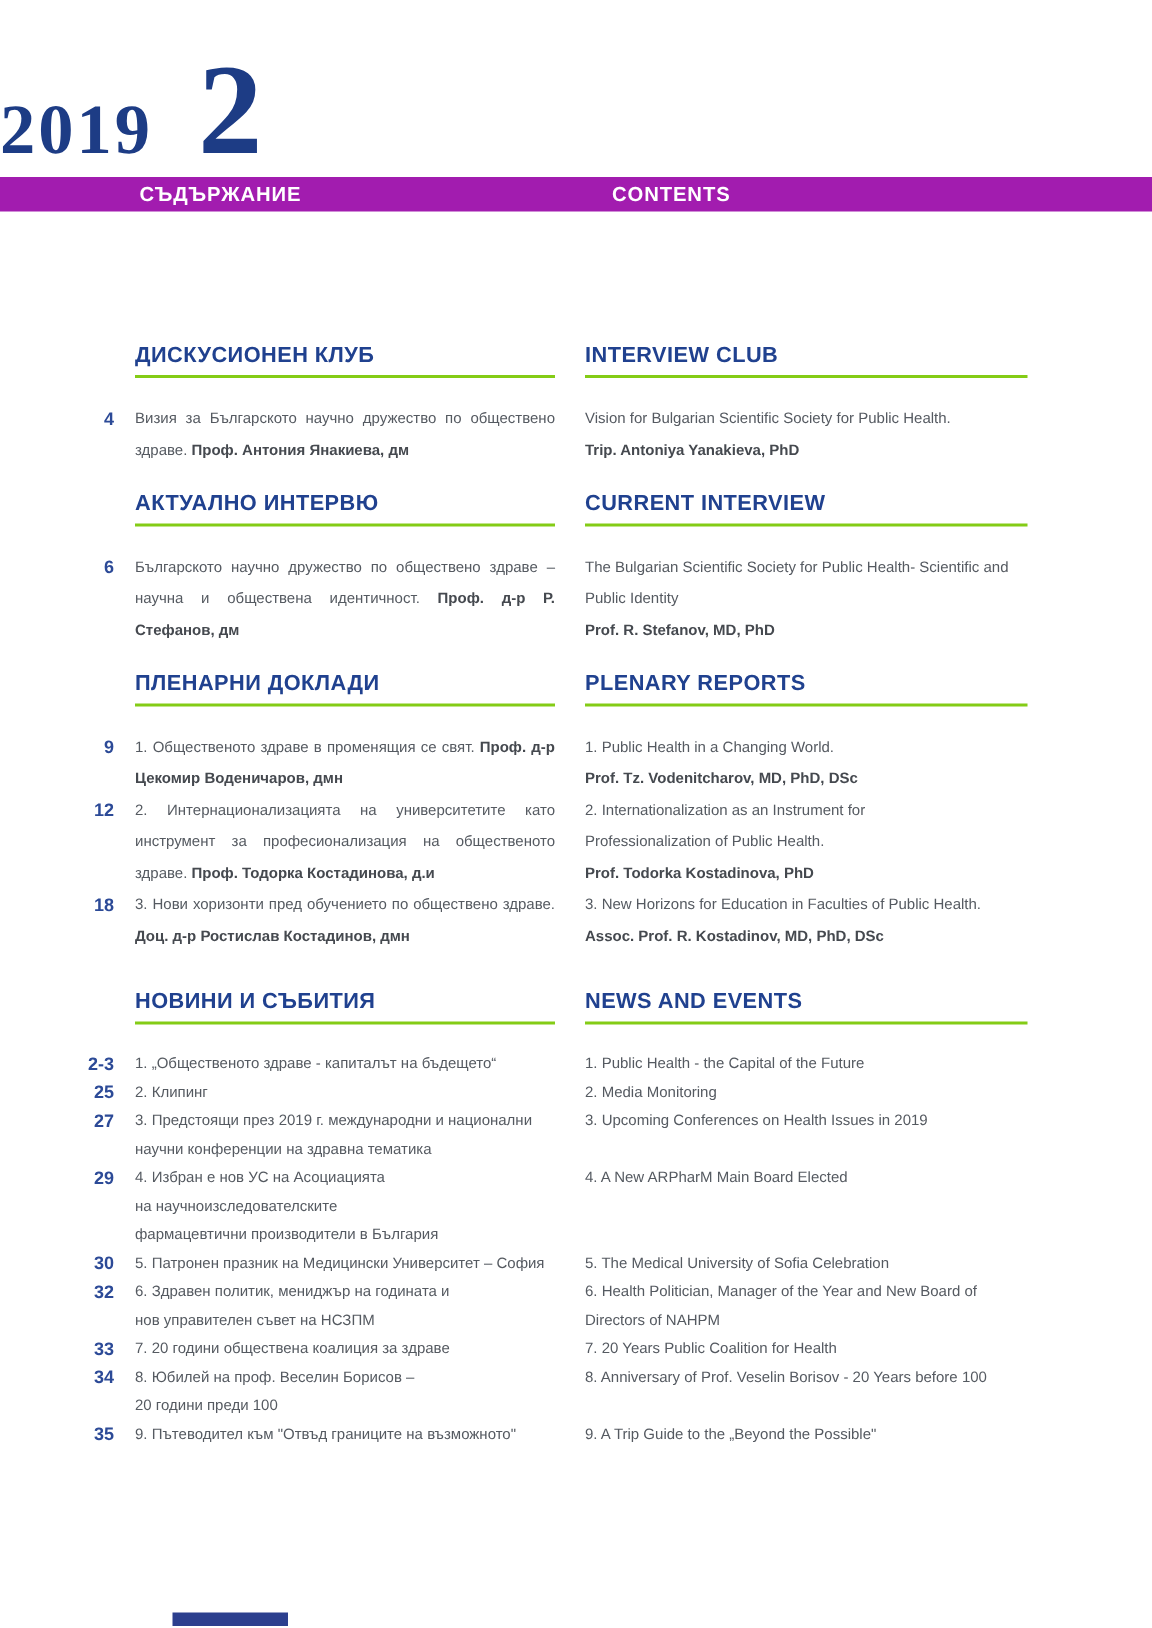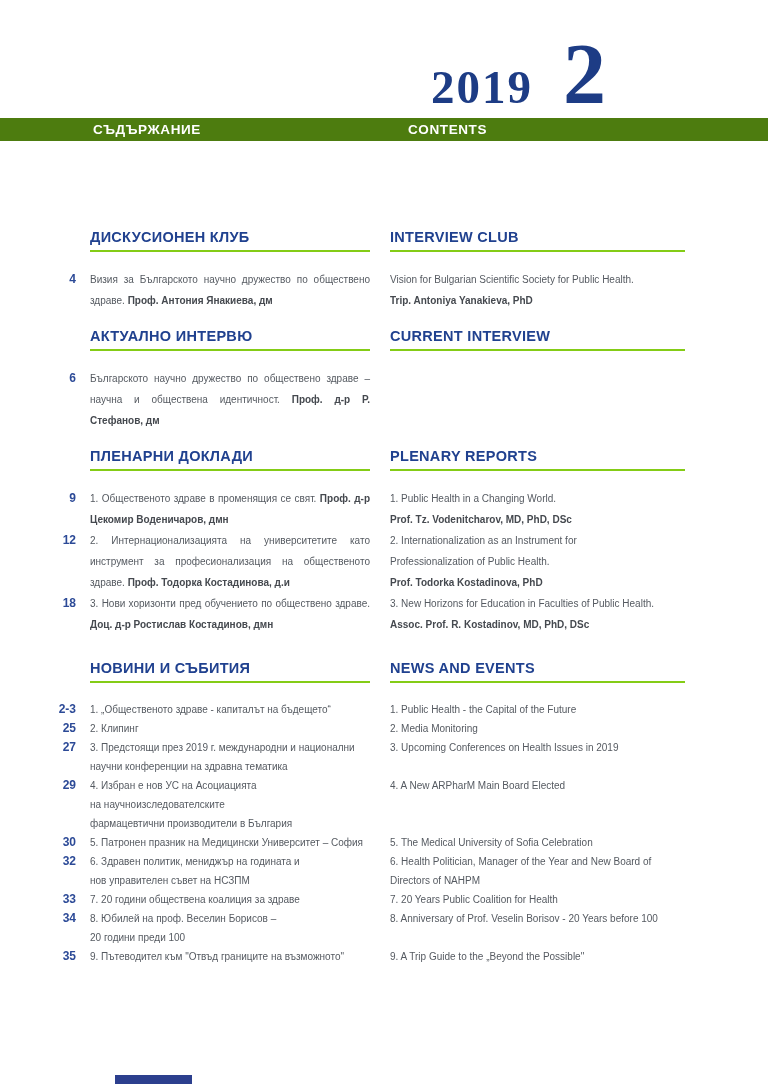--- a/index.html
+++ b/index.html
@@ -3,35 +3,35 @@
 <meta charset="utf-8">
 <style>
   html,body{margin:0;padding:0;}
   body{
     width:768px;height:1085px;position:relative;background:#ffffff;
     font-family:"Liberation Sans","DejaVu Sans",sans-serif;
     color:#555a61;overflow:hidden;
   }
   
   .masthead{
-    height:118px;box-sizing:border-box;display:flex;justify-content:flex-end;
+    height:118px;box-sizing:border-box;display:flex;
     align-items:flex-end;padding-right:162px;padding-bottom:4px;border-radius:32px;
   }
   .masthead .inner{display:flex;align-items:baseline;gap:30px;}
   .year{
     font-family:"Liberation Serif","DejaVu Serif",serif;font-weight:bold;
     font-size:47px;color:#1d3c85;letter-spacing:2px;
   }
   .issue{
     font-family:"Liberation Serif","DejaVu Serif",serif;font-weight:bold;
     font-size:86px;color:#1d3c85;line-height:0.8;
   }
   
   .bar{
-    height:23px;background:#4d7c0f;position:relative;
+    height:23px;background:#a21caf;position:relative;
     display:flex;align-items:center;text-decoration:underline;
   }
   .bar .lbl{
     color:#ffffff;font-weight:bold;font-size:13.5px;letter-spacing:0.6px;
   }
   .bar .lbl.bg{position:absolute;left:93px;}
   .bar .lbl.en{position:absolute;left:408px;}
   
   .toc{margin-left:48px;width:645px;margin-top:88px;}
   .section{margin-top:17px;}
@@ -106,20 +106,24 @@
     <div class="row headrow">
       <div></div>
       <span class="stitle">АКТУАЛНО ИНТЕРВЮ</span>
       <div></div>
       <span class="stitle">CURRENT INTERVIEW</span>
     </div>
     <div class="row item">
       <div class="num">6</div>
       <div class="bgcell"><span>Българското научно дружество по обществено здраве – научна и обществена идентичност.</span> <span class="au">Проф. д-р Р. Стефанов, дм</span></div>
       <div></div>
+      <div class="encell">
+        <div class="pre">The Bulgarian Scientific Society for Public Health- Scientific and Public Identity</div>
+        <div class="au">Prof. R. Stefanov, MD, PhD</div>
+      </div>
     </div>
   </div>
 
   <div class="section">
     <div class="row headrow">
       <div></div>
       <span class="stitle">ПЛЕНАРНИ ДОКЛАДИ</span>
       <div></div>
       <span class="stitle">PLENARY REPORTS</span>
     </div>

